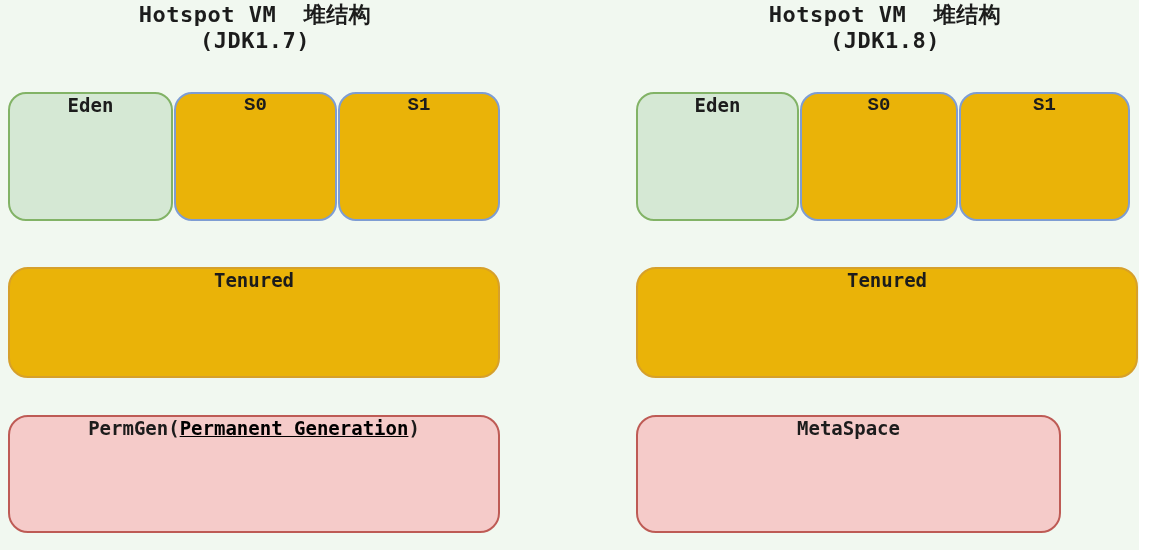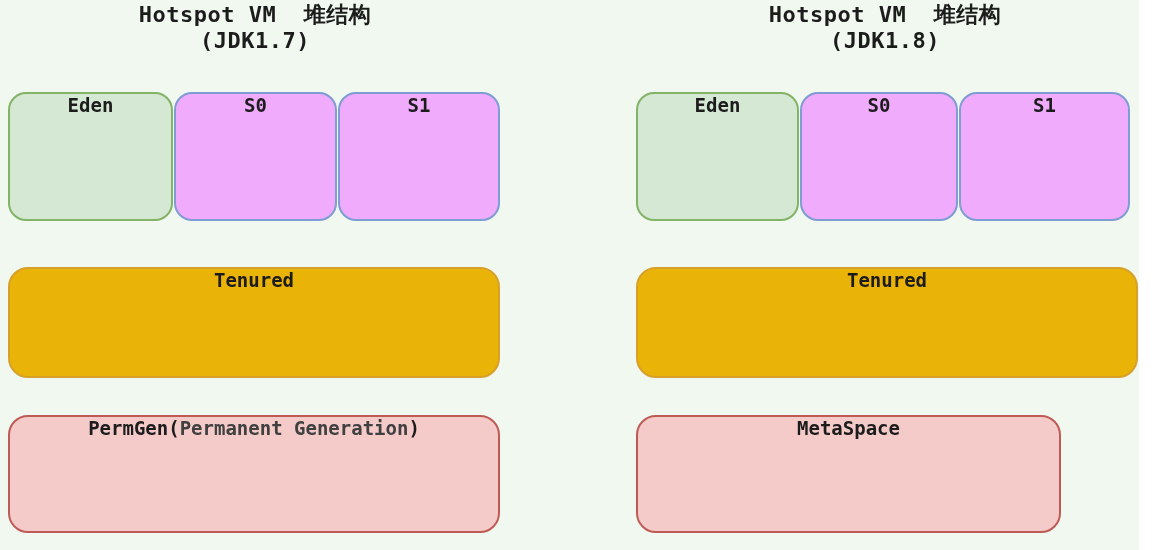--- a/index.html
+++ b/index.html
@@ -46,26 +46,26 @@
     font-size: 19px;
     color: #1c1c1c;
     border: 2px solid transparent;
   }
   .box span { white-space: pre; }
   .young {
     top: 92px; height: 129px;
     border-radius: 18px;
   }
   .green  { background: #D5E8D4; border-color: #82B366; }
-  .blue   { background: #f0abfc; border-color: #7E9DD3; }
+  .blue   { background: #eab308; border-color: #7E9DD3; font-family: Liberation Mono, monospace; }
   .orange { background: #eab308; border-color: #D6A02B; border-radius: 20px; }
   .red    { background: #F5CBC9; border-color: #BE5B55; border-radius: 20px; }
   .tenured-row { top: 267px; height: 111px; }
   .bottom-row  { top: 415px; height: 118px; }
-  .gray-inner  { color: #404040; }
+  .gray-inner  { color: #000000; text-decoration: underline; }
 </style>
 </head>
 <body>
 
 <div class="canvas">
 
   <div class="title" style="left:70px; top:2px; width:370px;">
     <div>Hotspot VM  堆结构</div>
     <div>(JDK1.7)</div>
   </div>

